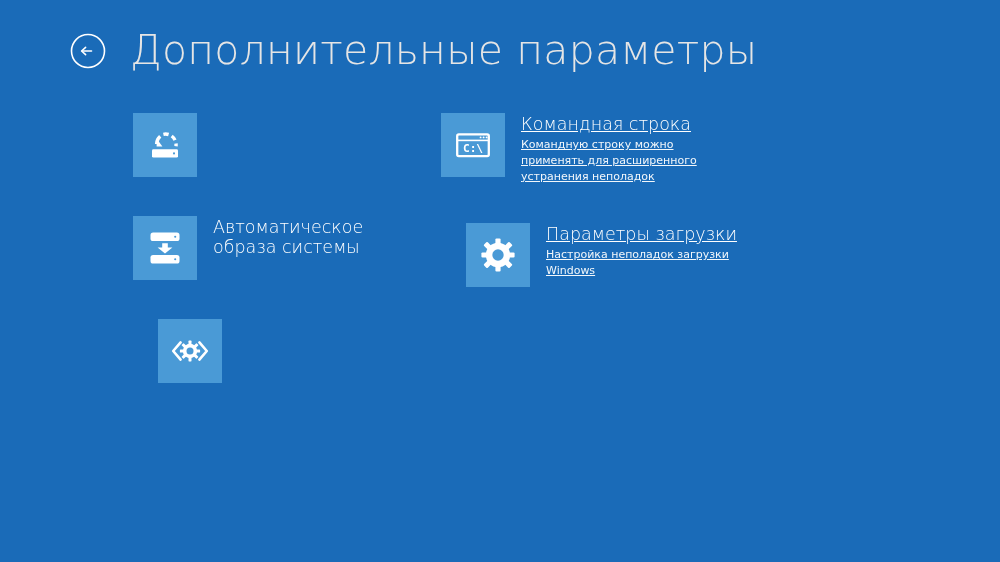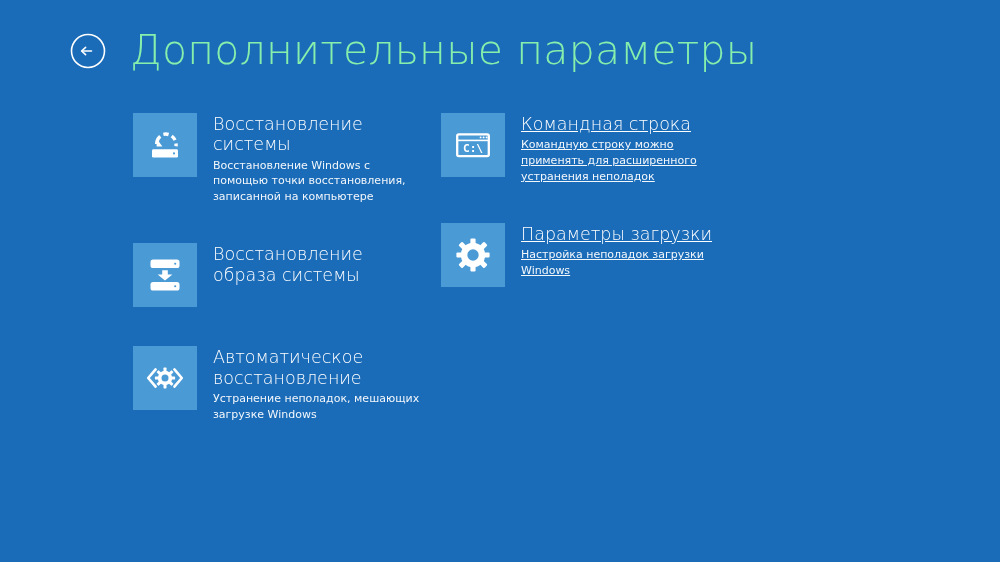--- a/index.html
+++ b/index.html
@@ -42,21 +42,21 @@
     cursor: pointer;
     display: block;
   }
   .back-button svg { display: block; }
 
   .page-title {
     font-size: 41px;
     font-weight: 300;
     letter-spacing: 0.2px;
     line-height: 1;
-    color: #86efac;
+    color: #e5e5e5;
     white-space: nowrap;
     font-family: "DejaVu Sans", "Liberation Sans", sans-serif;
   }
 
   
   .options {
     position: absolute;
     left: 133px;
     top: 113px;
     width: 790px;
@@ -69,21 +69,21 @@
   .column-left  { left: 0; width: 310px; }
   .column-right { left: 308px; width: 300px; }
 
   .option {
     display: flex;
     align-items: flex-start;
     gap: 16px;
     margin-bottom: 39px;
     cursor: pointer;
   }
-  .option:last-child { margin-bottom: 0; }
+  .option:last-child { margin-bottom: 0; margin-left: 25px; }
 
   .option-tile {
     width: 64px;
     height: 64px;
     flex: 0 0 64px;
     background: #4a9ad6;
     display: flex;
     align-items: center;
     justify-content: center;
   }
@@ -142,38 +142,34 @@
               <path d="M13.6 21.0 A10.4 10.4 0 0 1 17.2 13.2"></path>
               <path d="M20.4 11.3 A10.4 10.4 0 0 1 25.6 11.5"></path>
               <path d="M28.7 13.0 A10.4 10.4 0 0 1 32.0 17.2"></path>
               <path d="M33.0 20.4 A10.4 10.4 0 0 1 33.0 23.2"></path>
             </g>
             <path d="M13.6 15.4 L13.6 23.4 L19.4 23.4 Z" fill="#ffffff"></path>
             <rect x="9" y="26.2" width="26" height="8.4" rx="1.4" fill="#ffffff"></rect>
             <circle cx="31" cy="30.4" r="1.05" fill="#4a9ad6"></circle>
           </svg>
         </div>
-        <div class="option-text">
-          <div class="option-title">Восстановление системы</div>
-          <div class="option-desc">Восстановление Windows с помощью точки восстановления, записанной на компьютере</div>
-        </div>
       </div>
 
       <div class="option">
         <div class="option-tile">
           <svg width="44" height="44" viewBox="0 0 44 44">
             <rect x="7.5" y="6.5" width="29" height="8.6" rx="2.6" fill="#ffffff"></rect>
             <circle cx="32.2" cy="10.8" r="1.05" fill="#4a9ad6"></circle>
             <rect x="7.5" y="28.9" width="29" height="8.6" rx="2.6" fill="#ffffff"></rect>
             <circle cx="32.2" cy="33.2" r="1.05" fill="#4a9ad6"></circle>
             <path d="M19.2 17.2 H24.8 V21.6 H29.4 L22 27.6 L14.6 21.6 H19.2 Z" fill="#ffffff"></path>
           </svg>
         </div>
         <div class="option-text">
-          <div class="option-title">Восстановление образа системы</div>
+          <div class="option-title">Автоматическое образа системы</div>
         </div>
       </div>
 
       <div class="option">
         <div class="option-tile">
           <svg width="44" height="44" viewBox="0 0 44 44">
             <path d="M12.6 13.4 L5.2 22 L12.6 30.6" fill="none" stroke="#ffffff" stroke-width="2.6" stroke-linecap="round" stroke-linejoin="round"></path>
             <path d="M31.4 13.4 L38.8 22 L31.4 30.6" fill="none" stroke="#ffffff" stroke-width="2.6" stroke-linecap="round" stroke-linejoin="round"></path>
             <g fill="#ffffff">
               <rect x="20.5" y="11.6" width="3.0" height="4.6" rx="0.6"></rect>
@@ -182,24 +178,20 @@
               <rect x="27.5" y="20.5" width="4.6" height="3.0" rx="0.6"></rect>
               <rect x="14.6" y="14.4" width="3.0" height="4.6" rx="0.6" transform="rotate(-45 16.1 16.7)"></rect>
               <rect x="26.4" y="25.0" width="3.0" height="4.6" rx="0.6" transform="rotate(-45 27.9 27.3)"></rect>
               <rect x="26.4" y="14.4" width="3.0" height="4.6" rx="0.6" transform="rotate(45 27.9 16.7)"></rect>
               <rect x="14.6" y="25.0" width="3.0" height="4.6" rx="0.6" transform="rotate(45 16.1 27.3)"></rect>
               <circle cx="22" cy="22" r="7.2"></circle>
             </g>
             <circle cx="22" cy="22" r="3.5" fill="#4a9ad6"></circle>
           </svg>
         </div>
-        <div class="option-text">
-          <div class="option-title">Автоматическое восстановление</div>
-          <div class="option-desc">Устранение неполадок, мешающих загрузке Windows</div>
-        </div>
       </div>
 
     </div>
 
     <div class="column column-right">
 
       <div class="option">
         <div class="option-tile">
           <svg width="44" height="44" viewBox="0 0 44 44">
             <rect x="6.2" y="11.4" width="31.6" height="21.8" rx="1.6" fill="none" stroke="#ffffff" stroke-width="2.3"></rect>

